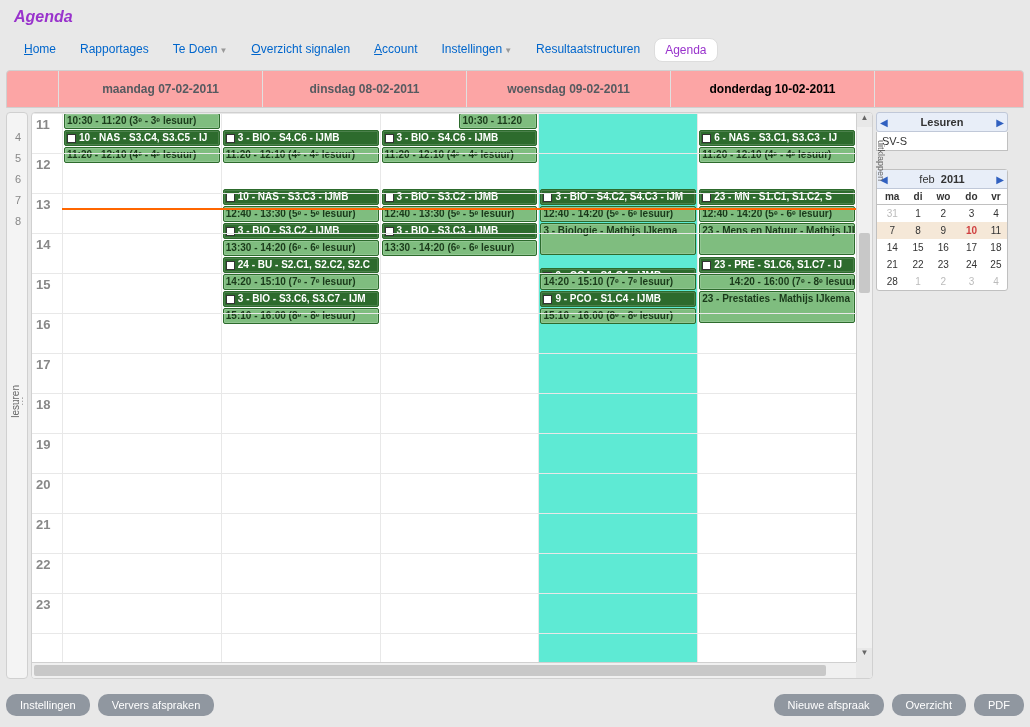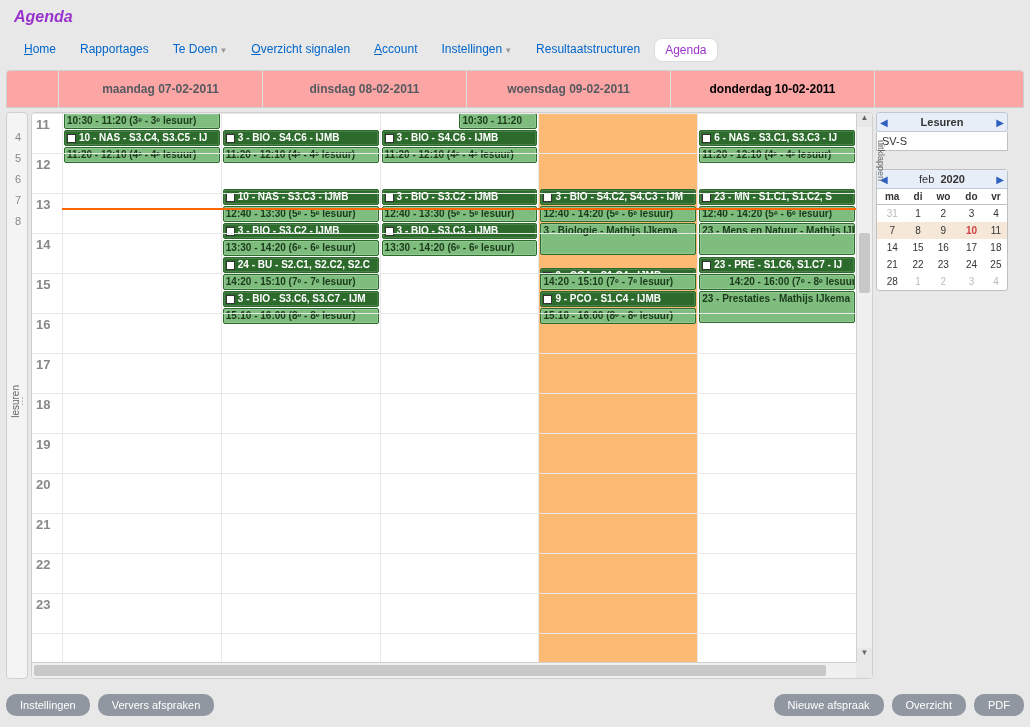--- a/index.html
+++ b/index.html
@@ -30,21 +30,21 @@
 .les-num { font-size: 11px; color: #888; text-align: center; height: 21px; line-height: 21px; }
 
 .grid-wrap { flex: 1; background: #fff; border: 1px solid #d0d0d0; border-radius: 4px; position: relative; margin-left: 3px; overflow: hidden; }
 .grid-scroll { position: absolute; top: 0; left: 0; right: 16px; bottom: 16px; overflow: hidden; }
 
 .hour-col { position: absolute; left: 0; top: 0; width: 30px; height: 100%; }
 .hour-label { position: absolute; left: 4px; font-size: 13px; font-weight: bold; color: #888; }
 
 .day-cols { position: absolute; left: 30px; right: 0; top: 0; height: 100%; }
 .day-col { position: absolute; top: 0; height: 100%; border-left: 1px solid #e8e8e8; }
-.day-col.today { background: #fdba74; }
+.day-col.today { background: #5eead4; }
 .hour-line { position: absolute; left: 0; right: 0; height: 1px; background: #e8e8e8; }
 .now-line { position: absolute; left: 30px; right: 0; height: 2px; background: #ff6600; z-index: 5; }
 
 .event { position: absolute; background: #4a9b4a; border: 1px solid #2d6b2d; border-radius: 2px; overflow: hidden; font-size: 10px; color: #fff; padding: 1px 2px 0 2px; box-shadow: inset 0 0 0 1px rgba(255,255,255,0.15); }
 .event.dark { background: #2d6b2d; }
 .event.light { background: #7fbd7f; color: #1a3a1a; }
 .event .ev-title { font-weight: bold; white-space: nowrap; font-size: 10px; }
 .event .chk { display: inline-block; width: 9px; height: 9px; background: #fff; border: 1px solid #333; margin-right: 3px; vertical-align: middle; }
 
 .side-wrap { width: 148px; margin-left: 3px; position: relative; }
@@ -291,21 +291,21 @@
             <span class="label">Lesuren</span>
             <span class="arrow">▶</span>
           </div>
           <div class="svs">SV-S</div>
           <div class="uik-strip"><span class="uik-label">uitklappen</span></div>
 
           <div class="mini-cal">
             <div class="mini-head">
               <span class="arrow">◀</span>
               <span class="my">
-                <span>feb</span>&nbsp;&nbsp;<b>2020</b>
+                <span>feb</span>&nbsp;&nbsp;<b>2011</b>
               </span>
               <span class="arrow">▶</span>
             </div>
             <table class="mini-grid">
               <thead>
                   <tr id="mini-dow">
                     <th>ma</th>
                     <th>di</th>
                     <th>wo</th>
                     <th>do</th>

